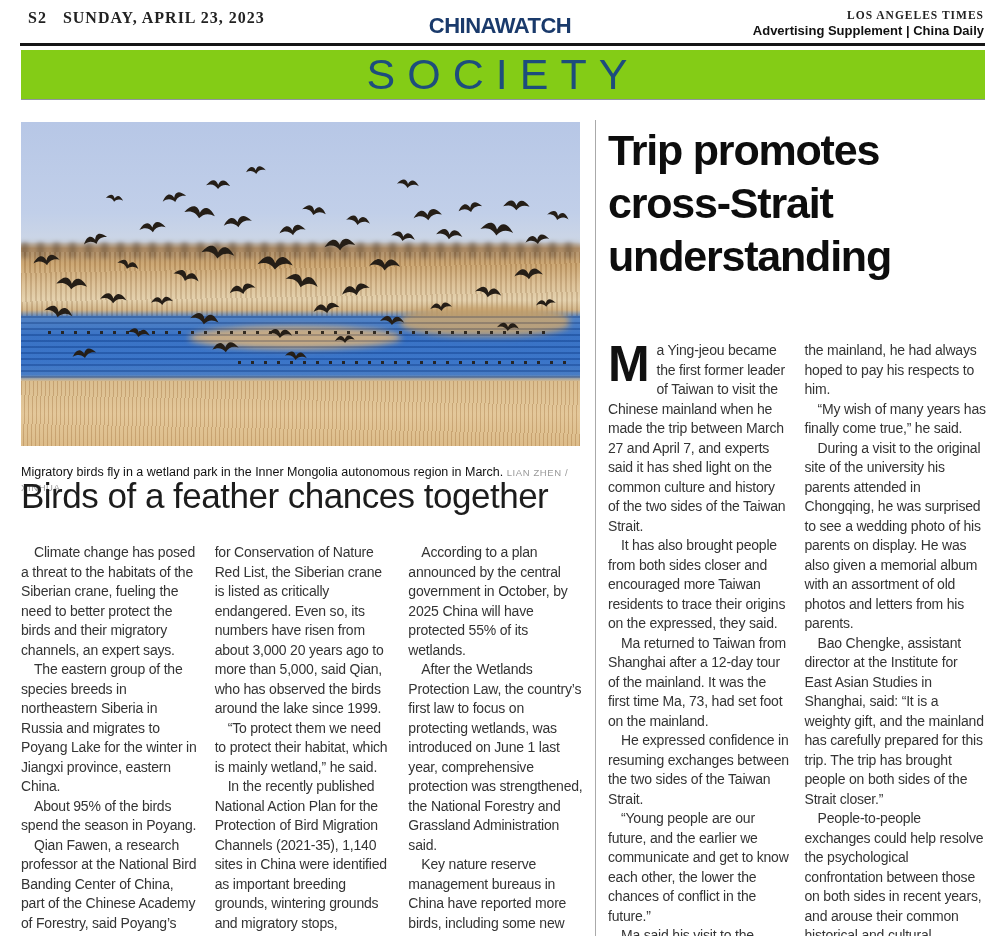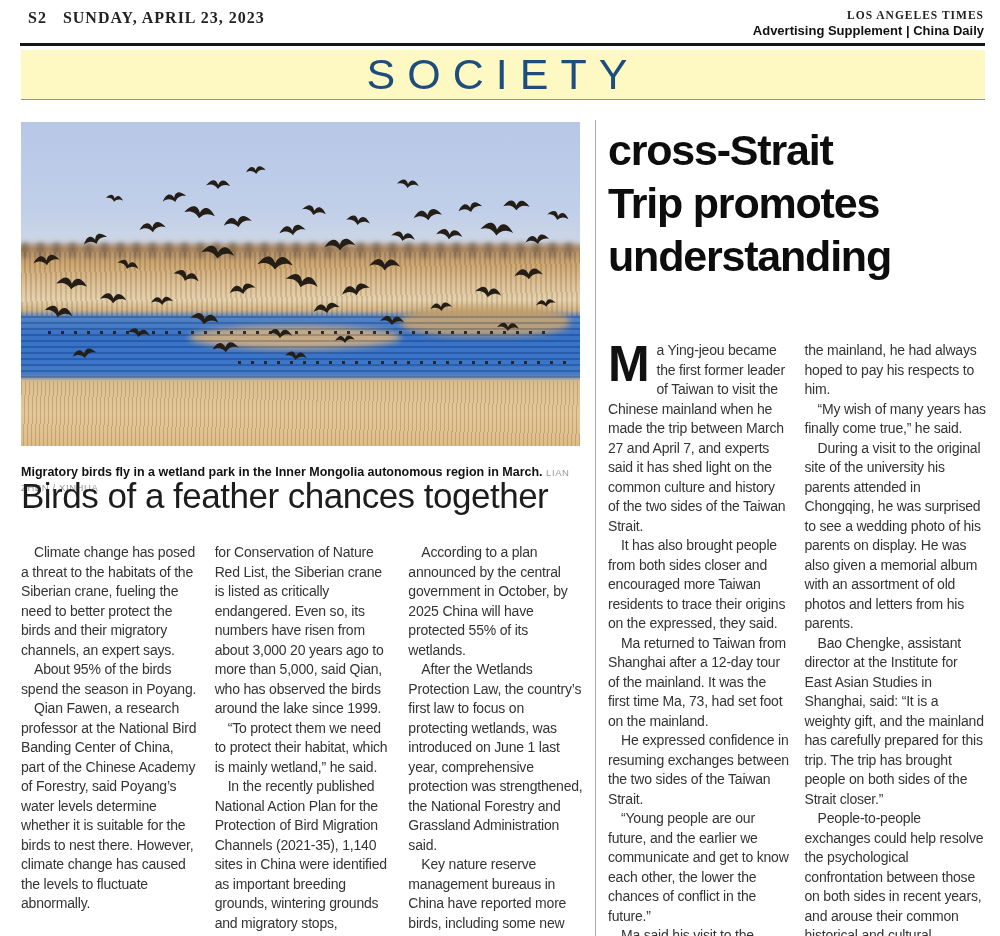--- a/index.html
+++ b/index.html
@@ -14,21 +14,21 @@
   .hdr-dateline .ed{margin-right:16px;}
   .hdr-page{position:absolute;left:28px;top:23px;font-size:16px;font-weight:700;color:#111;margin-top:27px;}
   .hdr-masthead{position:absolute;left:0;top:13px;width:1000px;text-align:center;
        font-size:22px;font-weight:800;letter-spacing:-0.5px;color:#1a3a6b;}
   .hdr-paper{position:absolute;right:16px;top:9px;font-family:"Liberation Serif",serif;
        font-size:11.5px;letter-spacing:1px;color:#222;font-weight:700;text-align:right;}
   .hdr-supp{position:absolute;right:16px;top:23px;font-size:13px;font-weight:700;color:#111;}
   .hdr-rule{position:absolute;left:20px;top:43px;width:965px;height:3px;background:#161616;}
 
   
-  .banner{position:absolute;left:21px;top:50px;width:964px;height:49px;background:#fef9c3;
+  .banner{position:absolute;left:21px;top:50px;width:964px;height:49px;background:#84cc16;
        border-bottom:1px solid #8f959f;display:flex;align-items:center;justify-content:center;}
   .banner span{font-size:43px;letter-spacing:12px;color:#1d4d7d;font-weight:400;}
 
   
   .photo{position:absolute;left:21px;top:122px;width:559px;height:324px;overflow:hidden;background:
      linear-gradient(180deg,
        #b7c7e6 0%, #c1cfe9 28%, #ccd6e6 37%,
        #b2916c 39%, #c7a06a 44%,
        #d9bd92 50%, #e2cfab 55%, #cfb183 58%,
        #4a7cc0 60%, #2d69c0 66%, #2f6cc4 74%, #3d74c0 78%,
@@ -46,21 +46,21 @@
      background:rgba(205,170,120,.95);filter:blur(3px);}
   .island2{position:absolute;left:68%;top:57%;width:30%;height:9%;border-radius:40%;
      background:rgba(195,158,105,.9);filter:blur(3px);}
   .dotsrow{position:absolute;height:7px;background-image:radial-gradient(ellipse 3px 2.5px at 50% 50%, #241d15 60%, transparent 65%);
      background-size:13px 7px;background-repeat:repeat-x;opacity:.9;}
   .bird{position:absolute;}
   .bird svg{display:block;width:100%;height:auto;}
   .bird path{fill:#251e17;}
 
   .caption{position:absolute;left:21px;top:452px;width:562px;font-size:12.5px;line-height:15px;color:#111;}
-  .caption b{font-weight:700;}
+  .caption b{font-weight:400;}
   .caption .credit{font-size:9.5px;color:#999;letter-spacing:.6px;font-weight:400;}
 
   
   .lhead{position:absolute;left:21px;top:477px;width:566px;font-size:35px;font-weight:400;
      letter-spacing:-0.5px;color:#1c1c1c;line-height:1.1;}
   .lcols{position:absolute;left:21px;top:543px;width:564px;height:393px;overflow:hidden;
      display:flex;gap:17px;}
   .col{flex:1;min-width:0;}
   .col p{margin:0;font-size:14px;line-height:19.5px;letter-spacing:-0.2px;color:#343434;text-indent:13px;}
   .col p.cont{text-indent:0;}
@@ -80,20 +80,21 @@
 </head>
 <body>
 
 <div class="page">
 
   <div class="hdr">
     <div class="hdr-dateline">
       <span class="ed">S2</span><span>SUNDAY, APRIL 23, 2023</span>
     </div>
     <div class="hdr-page">Page 2</div>
+    <div class="hdr-masthead">CHINAWATCH</div>
     <div class="hdr-paper">LOS ANGELES TIMES</div>
     <div class="hdr-supp">Advertising Supplement  |  China Daily</div>
     <div class="hdr-rule"></div>
   </div>
 
   <div class="banner">
     <span>SOCIETY</span>
   </div>
 
   <figure class="photo" style="margin:0">
@@ -352,40 +353,41 @@
   <p class="caption">
     <b>Migratory birds fly in a wetland park in the Inner Mongolia autonomous region in March.</b>
     <span class="credit">LIAN ZHEN / XINHUA</span>
   </p>
 
   <h1 class="lhead" style="margin:0">Birds of a feather chances together</h1>
 
   <div class="lcols">
       <div class="col">
         <p>Climate change has posed a threat to the habitats of the Siberian crane, fueling the need to better protect the birds and their migratory channels, an expert says.</p>
+        <p>The eastern group of the species breeds in northeastern Siberia in Russia and migrates to Poyang Lake for the winter in Jiangxi province, eastern China.</p>
         <p>About 95% of the birds spend the season in Poyang.</p>
         <p>Qian Fawen, a research professor at the National Bird Banding Center of China, part of the Chinese Academy of Forestry, said Poyang’s water levels determine whether it is suitable for the birds to nest there. However, climate change has caused the levels to fluctuate abnormally.</p>
       </div>
       <div class="col">
         <p class="cont">for Conservation of Nature Red List, the Siberian crane is listed as critically endangered. Even so, its numbers have risen from about 3,000 20 years ago to more than 5,000, said Qian, who has observed the birds around the lake since 1999.</p>
         <p>“To protect them we need to protect their habitat, which is mainly wetland,” he said.</p>
         <p>In the recently published National Action Plan for the Protection of Bird Migration Channels (2021-35), 1,140 sites in China were identified as important breeding grounds, wintering grounds and migratory stops, including Poyang and the Yellow River wetland in the Ningxia Hui autonomous region.</p>
       </div>
       <div class="col">
         <p>According to a plan announced by the central government in October, by 2025 China will have protected 55% of its wetlands.</p>
         <p>After the Wetlands Protection Law, the country’s first law to focus on protecting wetlands, was introduced on June 1 last year, comprehensive protection was strengthened, the National Forestry and Grassland Administration said.</p>
         <p>Key nature reserve management bureaus in China have reported more birds, including some new rare species, wintering in the country’s wetlands.</p>
       </div>
     </div>
 
   <div class="divider"></div>
 
   <h2 class="rhead" style="margin:0">
+    <span>Trip promotes</span>
     <span>cross-Strait</span>
-    <span>Trip promotes</span>
     <span>understanding</span>
   </h2>
 
   <div class="rcols">
       <div class="col">
         <p class="has-drop"><span class="dropcap">M</span>a Ying-jeou became the first former leader of Taiwan to visit the Chinese mainland when he made the trip between March 27 and April 7, and experts said it has shed light on the common culture and history of the two sides of the Taiwan Strait.</p>
         <p>It has also brought people from both sides closer and encouraged more Taiwan residents to trace their origins on the expressed, they said.</p>
         <p>Ma returned to Taiwan from Shanghai after a 12-day tour of the mainland. It was the first time Ma, 73, had set foot on the mainland.</p>
         <p>He expressed confidence in resuming exchanges between the two sides of the Taiwan Strait.</p>
         <p>“Young people are our future, and the earlier we communicate and get to know each other, the lower the chances of conflict in the future.”</p>

